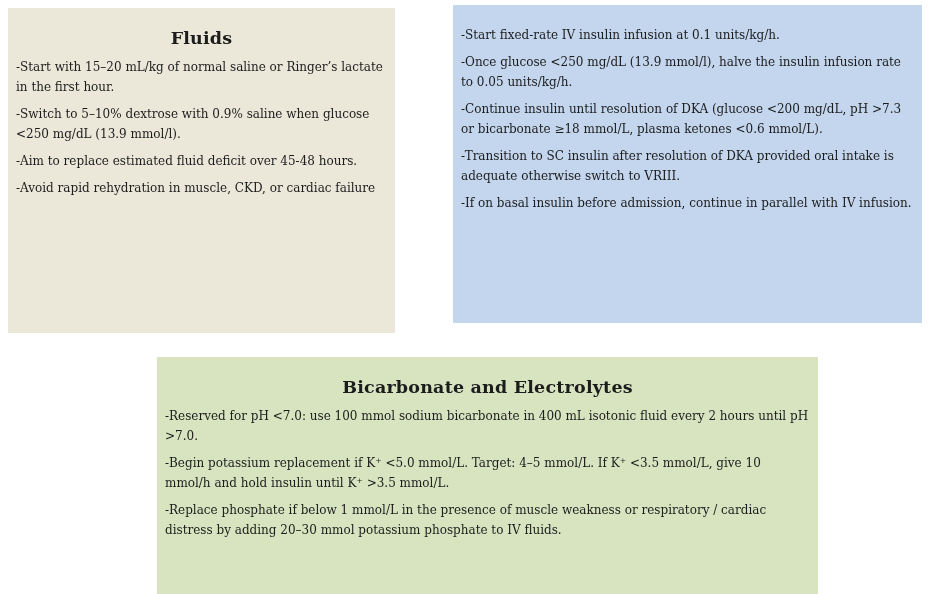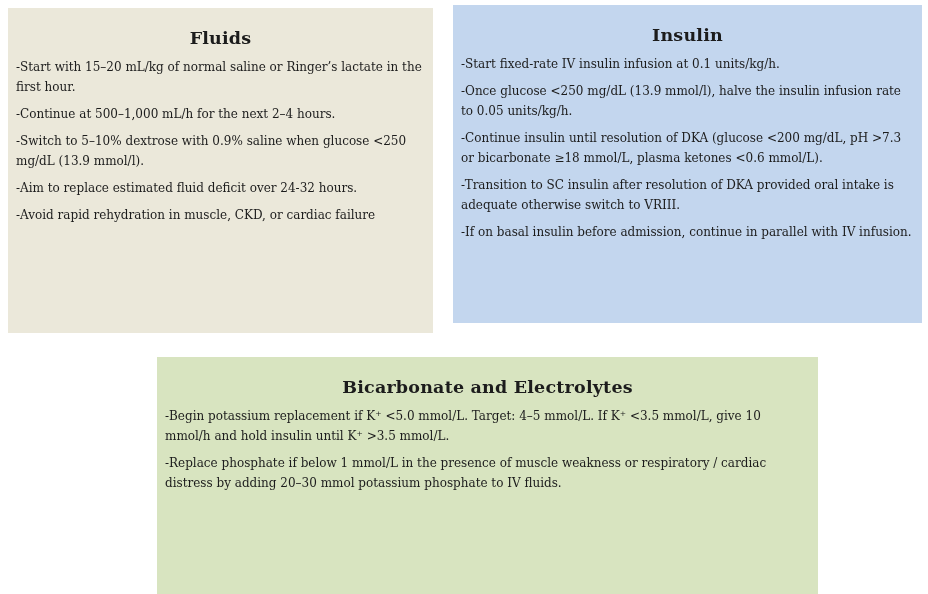--- a/index.html
+++ b/index.html
@@ -17,21 +17,21 @@
     overflow: hidden;
   }
   .box {
     position: absolute;
     box-sizing: border-box;
     padding: 20px 8px 0 8px;
   }
   .box-fluids {
     left: 8px;
     top: 8px;
-    width: 425px;
+    width: 387px;
     height: 325px;
   }
   .box-insulin {
     left: 453px;
     top: 5px;
     width: 469px;
     height: 318px;
   }
   .box-bicarbonate {
     left: 157px;
@@ -54,34 +54,33 @@
   }
 </style>
 </head>
 <body>
 
 <div class="page">
 
   <section class="box box-fluids" style="background: rgb(235, 232, 218);">
     <h2 class="box-title">Fluids</h2>
     <p class="box-item">-Start with 15–20 mL/kg of normal saline or Ringer’s lactate in the first hour.</p>
-    <p class="box-item">-Continue at 500–1,000 mL/h for the next 2–4 hours.</p>
     <p class="box-item">-Switch to 5–10% dextrose with 0.9% saline when glucose &lt;250 mg/dL (13.9 mmol/l).</p>
-    <p class="box-item">-Aim to replace estimated fluid deficit over 24-32 hours.</p>
+    <p class="box-item">-Aim to replace estimated fluid deficit over 45-48 hours.</p>
     <p class="box-item">-Avoid rapid rehydration in muscle, CKD, or cardiac failure</p>
   </section>
 
   <section class="box box-insulin" style="background: rgb(195, 214, 238);">
-    <h2 class="box-title">Insulin</h2>
     <p class="box-item">-Start fixed-rate IV insulin infusion at 0.1 units/kg/h.</p>
     <p class="box-item">-Once glucose &lt;250 mg/dL (13.9 mmol/l), halve the insulin infusion rate to 0.05 units/kg/h.</p>
     <p class="box-item">-Continue insulin until resolution of DKA (glucose &lt;200 mg/dL, pH &gt;7.3 or bicarbonate ≥18 mmol/L, plasma ketones &lt;0.6 mmol/L).</p>
     <p class="box-item">-Transition to SC insulin after resolution of DKA provided oral intake is adequate otherwise switch to VRIII.</p>
     <p class="box-item">-If on basal insulin before admission, continue in parallel with IV infusion.</p>
   </section>
 
   <section class="box box-bicarbonate" style="background: rgb(216, 228, 192);">
     <h2 class="box-title">Bicarbonate and Electrolytes</h2>
+    <p class="box-item">-Reserved for pH &lt;7.0: use 100 mmol sodium bicarbonate in 400 mL isotonic fluid every 2 hours until pH &gt;7.0.</p>
     <p class="box-item">-Begin potassium replacement if K⁺ &lt;5.0 mmol/L. Target: 4–5 mmol/L. If K⁺ &lt;3.5 mmol/L, give 10 mmol/h and hold insulin until K⁺ &gt;3.5 mmol/L.</p>
     <p class="box-item">-Replace phosphate if below 1 mmol/L in the presence of muscle weakness or respiratory / cardiac distress by adding 20–30 mmol potassium phosphate to IV fluids.</p>
   </section>
 
 </div>
 
 </body></html>

